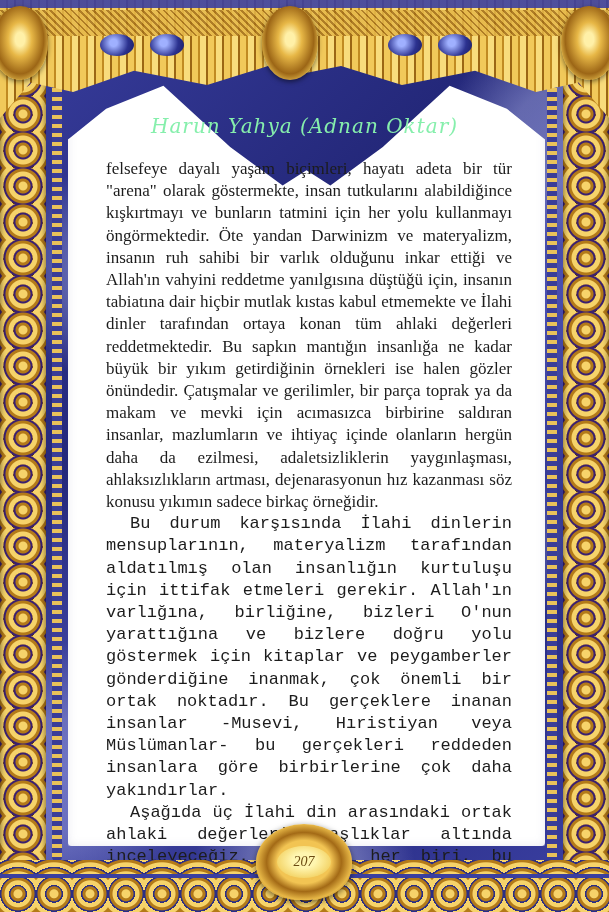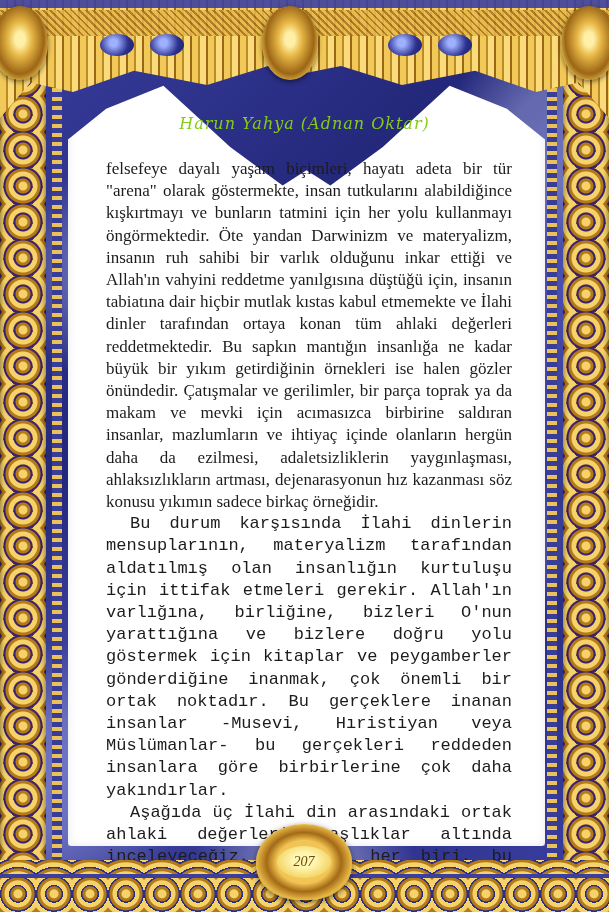--- a/index.html
+++ b/index.html
@@ -101,22 +101,22 @@
     border-radius: 4px;
     box-shadow: 0 0 6px rgba(255,255,255,0.8), inset 0 0 10px rgba(200,200,220,0.4);
     -webkit-clip-path: polygon(0 8%, 8% 4%, 20% 1%, 34% 9%, 45% 14%, 50% 12%, 55% 14%, 66% 9%, 80% 1%, 92% 4%, 100% 8%, 100% 100%, 0 100%);
     clip-path: polygon(0 8%, 8% 4%, 20% 1%, 34% 9%, 45% 14%, 50% 12%, 55% 14%, 66% 9%, 80% 1%, 92% 4%, 100% 8%, 100% 100%, 0 100%);
   }
 
   .header {
     position: absolute; left: 0; right: 0; top: 114px; text-align: center;
   }
   .running-head {
-    font-family: "DejaVu Serif", serif; font-style: italic; font-size: 16px;
-    color: #84cc16; letter-spacing: 1px; margin-top: 20px;
+    font-family: "DejaVu Serif", serif; font-style: italic; font-size: 20px;
+    color: #86efac; letter-spacing: 1px; margin-top: 20px;
   }
 
   .body-text {
     position: absolute; left: 106px; width: 406px; top: 158px;
     font-size: 17px; line-height: 22.2px; color: #1c1c1c;
     text-align: justify;
   }
   .body-text p { margin: 0; }
   .body-text p.indent { text-indent: 24px; font-family: Liberation Mono, monospace; }
 </style>

